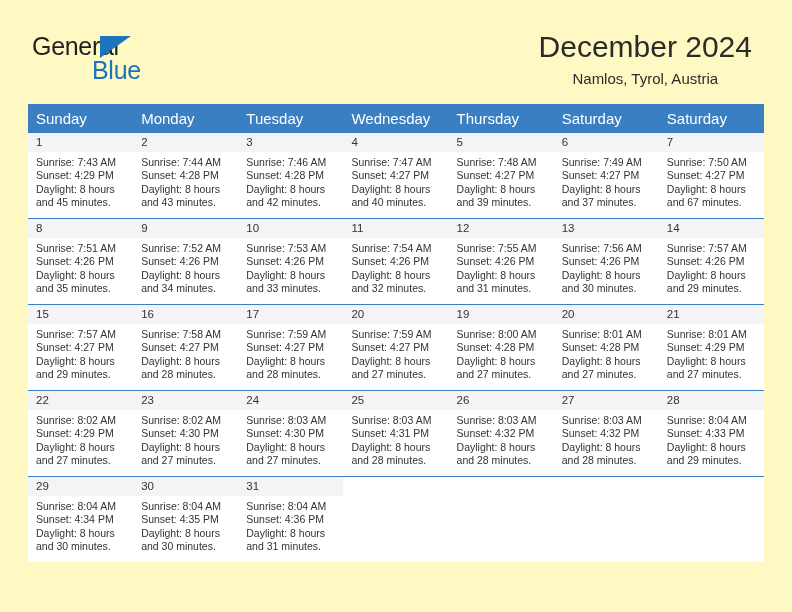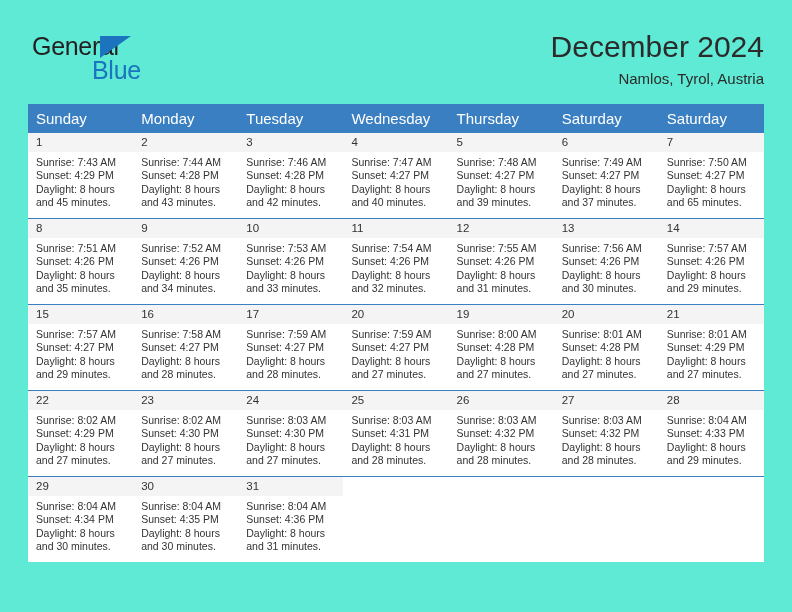--- a/index.html
+++ b/index.html
@@ -9,21 +9,21 @@
     width: 792px;
     height: 612px;
     background: #ffffff;
     font-family: "Liberation Sans", sans-serif;
     -webkit-font-smoothing: antialiased;
   }
   .page {
     position: relative;
     width: 792px;
     height: 612px;
-    background: #5eead4;
+    background: #fef9c3;
     padding-left: 48px;
   }
 
   
   .topbar {
     position: absolute;
     left: 28px;
     top: 28px;
     right: 28px;
     height: 68px;
@@ -58,23 +58,23 @@
     left: 60px;
     top: 24px;
     font-size: 25px;
     letter-spacing: -0.3px;
     color: #1b74bd;
     line-height: 28px;
   }
 
   .title-wrap {
     position: absolute;
-    right: 0;
+    right: 12px;
     top: 0;
-    text-align: right;
+    text-align: center;
   }
   .cal-title {
     font-size: 30px;
     color: #2b2b2b;
     line-height: 38px;
     font-weight: normal;
     margin: 0;
     white-space: nowrap;
   }
   .cal-subtitle {
@@ -230,21 +230,21 @@
               <div>Daylight: 8 hours</div>
               <div>and 37 minutes.</div>
             </div>
           </td>
         <td>
             <div class="daynum">7</div>
             <div class="daybody">
               <div>Sunrise: 7:50 AM</div>
               <div>Sunset: 4:27 PM</div>
               <div>Daylight: 8 hours</div>
-              <div>and 65 minutes.</div>
+              <div>and 67 minutes.</div>
             </div>
           </td>
       </tr>
 
       <tr class="week-row">
         <td>
             <div class="daynum">8</div>
             <div class="daybody">
               <div>Sunrise: 7:51 AM</div>
               <div>Sunset: 4:26 PM</div>

